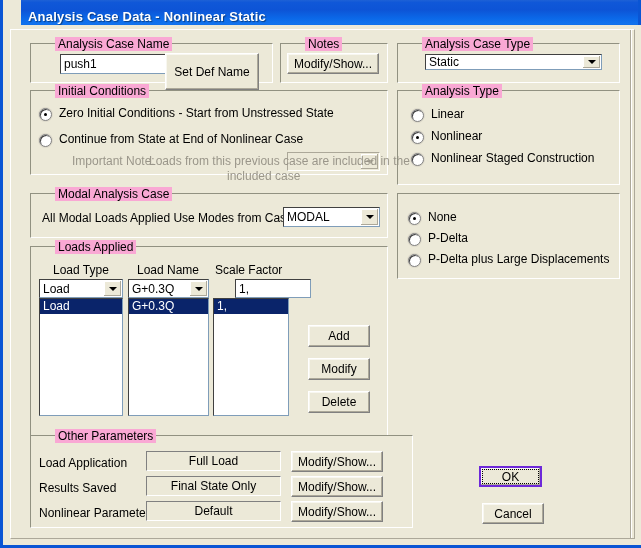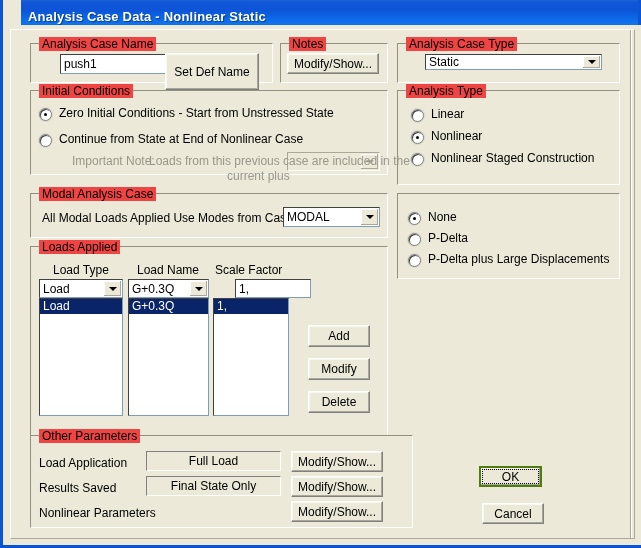--- a/index.html
+++ b/index.html
@@ -68,22 +68,22 @@
   .group > .gb-inner {
     position: absolute;
     left: -1px; top: -1px; right: -1px; bottom: -1px;
     border: 1px solid #ffffff;
     border-left-color: #919181;
     border-top-color: #919181;
     pointer-events: none;
   }
   .group > .glabel {
     position: absolute;
-    top: -7px; left: 8px;
-    background: #ef4444;
+    top: -7px; left: 24px;
+    background: #f9a8d4;
     padding: 0 3px;
     font-size: 12px;
     color: #000000;
     white-space: nowrap;
     z-index: 2;
   }
   
   .lbl {
     position: absolute;
     font-size: 12px;
@@ -116,21 +116,21 @@
     border-color: #ffffff #808080 #808080 #ffffff;
     outline: 1px solid transparent;
     font-size: 12px;
     color: #000;
     display: flex; align-items: center; justify-content: center;
     cursor: default;
     box-shadow: inset -1px -1px 0 #aca899, inset 1px 1px 0 #f8f7f0;
     white-space: nowrap;
   }
   .btn.default-btn {
-    border: 2px solid #4d7c0f;
+    border: 2px solid #6d28d9;
   }
   .btn.default-btn .focusrect {
     position: absolute;
     left: 1px; top: 1px; right: 1px; bottom: 1px;
     border: 1px dotted #000;
   }
   
   .combo {
     position: absolute;
     box-sizing: border-box;
@@ -265,21 +265,21 @@
     <div class="radio" style="left:33px; top:109px;"></div>
     <div class="lbl" style="left:53px; top:107px;">Continue from State at End of Nonlinear Case</div>
     <div class="combo disabled" style="left:281px; top:127px; width:93px; height:19px;">
       <span></span>
       <span class="arrowbox">
           <i class="arrow-dn"></i>
         </span>
     </div>
     <div class="lbl dim" style="left:66px; top:129px;">Important Note:</div>
     <div class="lbl dim" style="left:143px; top:129px;">Loads from this previous case are included in the</div>
-    <div class="lbl dim" style="left:221px; top:144px;">current plus</div>
+    <div class="lbl dim" style="left:221px; top:144px;">included case</div>
 
     <div class="group" style="left:391px; top:65px; width:223px; height:95px;">
       <div class="gb-inner"></div>
       <div class="glabel">Analysis Type</div>
     </div>
     <div class="radio" style="left:405px; top:84px;"></div>
     <div class="lbl" style="left:425px; top:82px;">Linear</div>
     <div class="radio" style="left:405px; top:106px;">
       <span class="dot"></span>
     </div>
@@ -355,20 +355,21 @@
 
     <div class="lbl" style="left:33px; top:431px;">Load Application</div>
     <div class="valuefield" style="left:140px; top:426px; width:135px; height:20px;">Full Load</div>
     <div class="btn" style="left:285px; top:426px; width:92px; height:21px;">Modify/Show...</div>
 
     <div class="lbl" style="left:33px; top:456px;">Results Saved</div>
     <div class="valuefield" style="left:140px; top:451px; width:135px; height:20px;">Final State Only</div>
     <div class="btn" style="left:285px; top:451px; width:92px; height:21px;">Modify/Show...</div>
 
     <div class="lbl" style="left:33px; top:481px;">Nonlinear Parameters</div>
+    <div class="valuefield" style="left:140px; top:476px; width:135px; height:20px;">Default</div>
     <div class="btn" style="left:285px; top:476px; width:92px; height:21px;">Modify/Show...</div>
 
     <div class="btn default-btn" style="left:473px; top:441px; width:63px; height:21px;">
       <span class="focusrect"></span>
       <span>OK</span>
     </div>
     <div class="btn" style="left:476px; top:478px; width:62px; height:21px;">Cancel</div>
 
   </div>
 </div>

